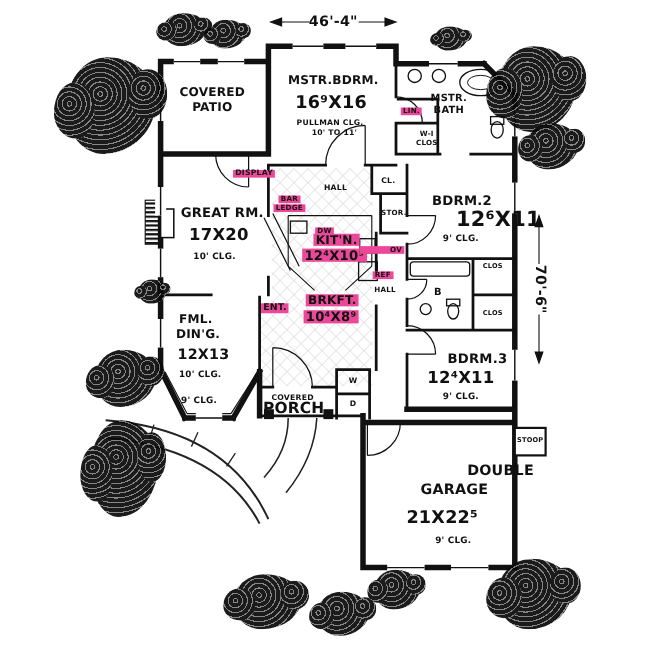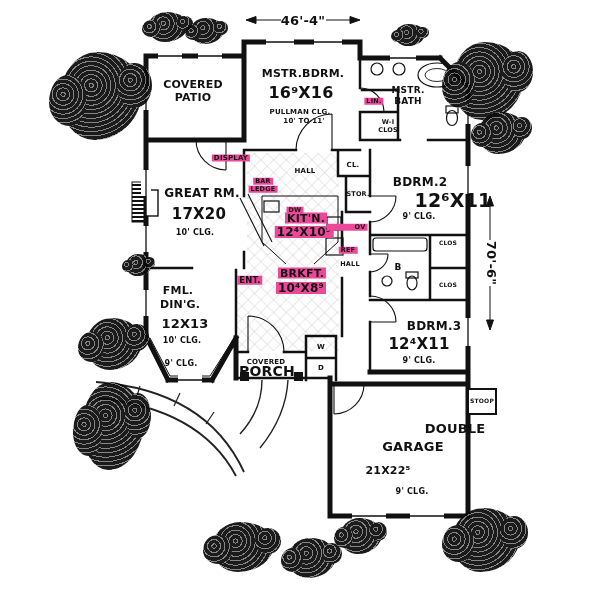--- a/index.html
+++ b/index.html
@@ -210,17 +210,17 @@
   <div class="lbl" style="left:267px;top:371px;font-size:14px;">PORCH</div>
   <div class="lbl" style="left:321px;top:347px;font-size:7px;">W</div>
   <div class="lbl" style="left:321px;top:368px;font-size:7px;">D</div>
 
   <div class="lbl" style="left:420px;top:326px;font-size:12px;padding-left:28px;">BDRM.3</div>
   <div class="lbl" style="left:419px;top:344px;font-size:15px;">12⁴X11</div>
   <div class="lbl" style="left:419px;top:361px;font-size:8px;">9' CLG.</div>
 
   <div class="lbl" style="left:413px;top:428px;font-size:13px;margin-left:42px;">DOUBLE</div>
   <div class="lbl" style="left:413px;top:446px;font-size:13px;">GARAGE</div>
-  <div class="lbl" style="left:388px;top:470px;font-size:11px;">21X22⁵</div>
+  <div class="lbl" style="left:402px;top:470px;font-size:16px;">21X22⁵</div>
   <div class="lbl" style="left:412px;top:492px;font-size:8px;">9' CLG.</div>
   <div class="lbl" style="left:482px;top:401px;font-size:6px;">STOOP</div>
 
 </div>
 
 </body></html>

